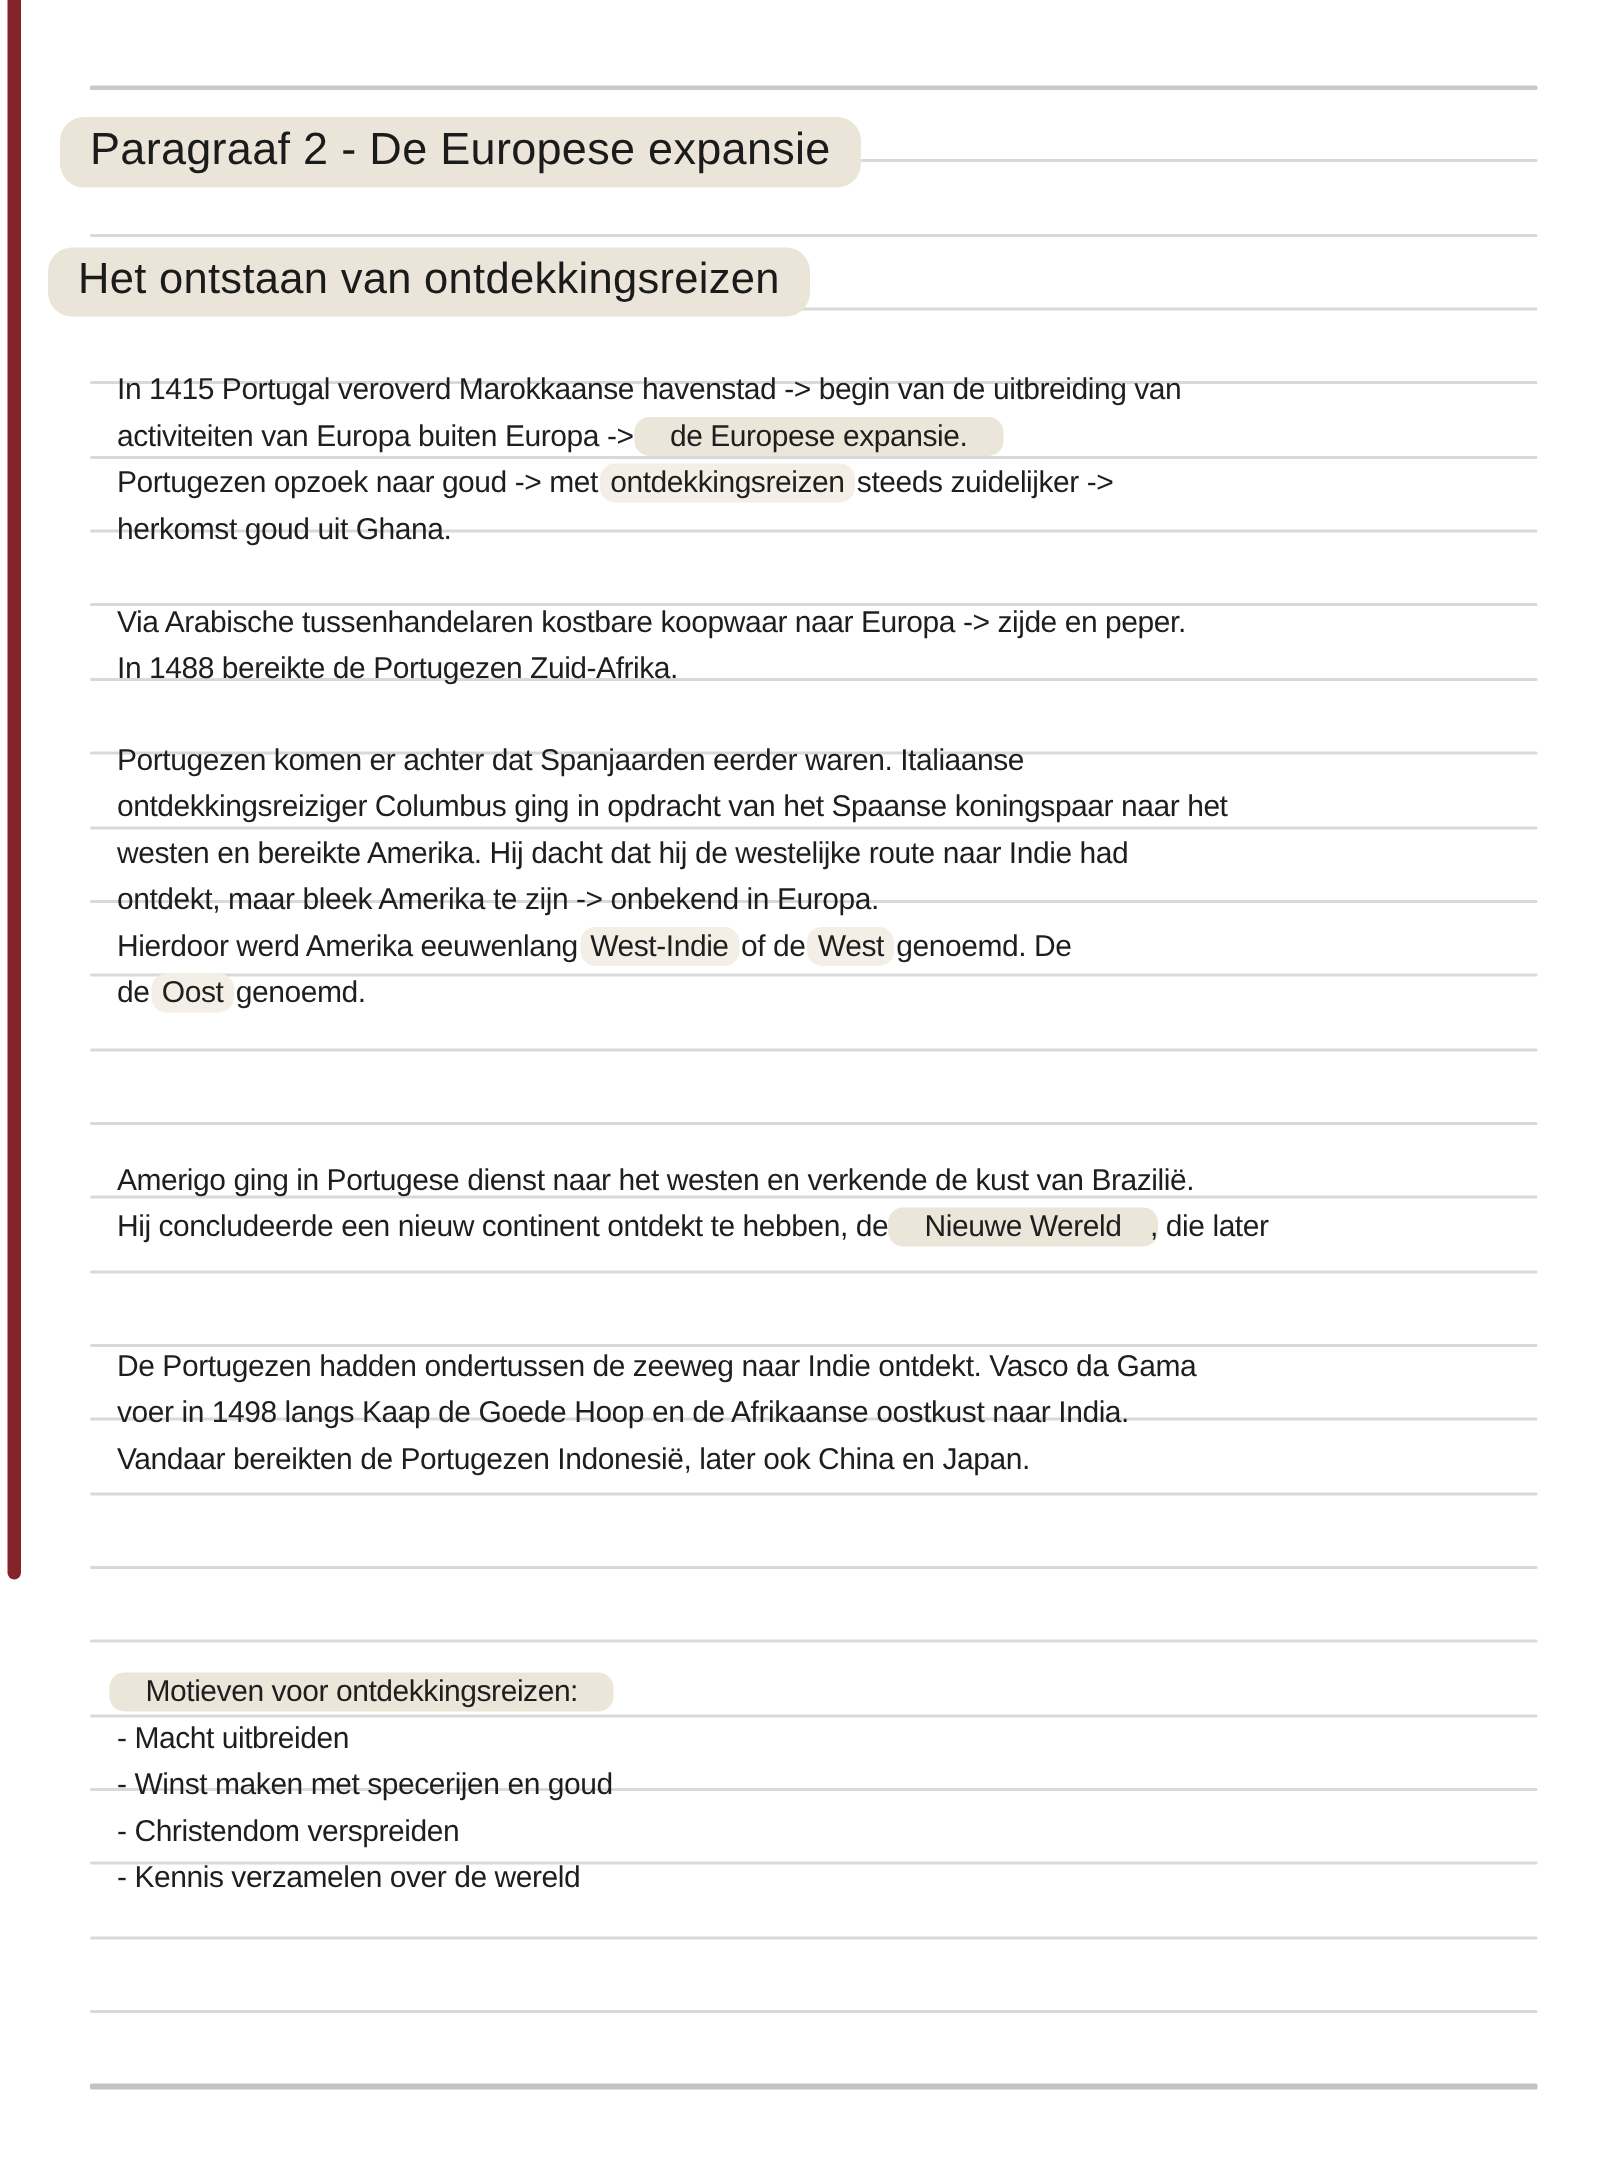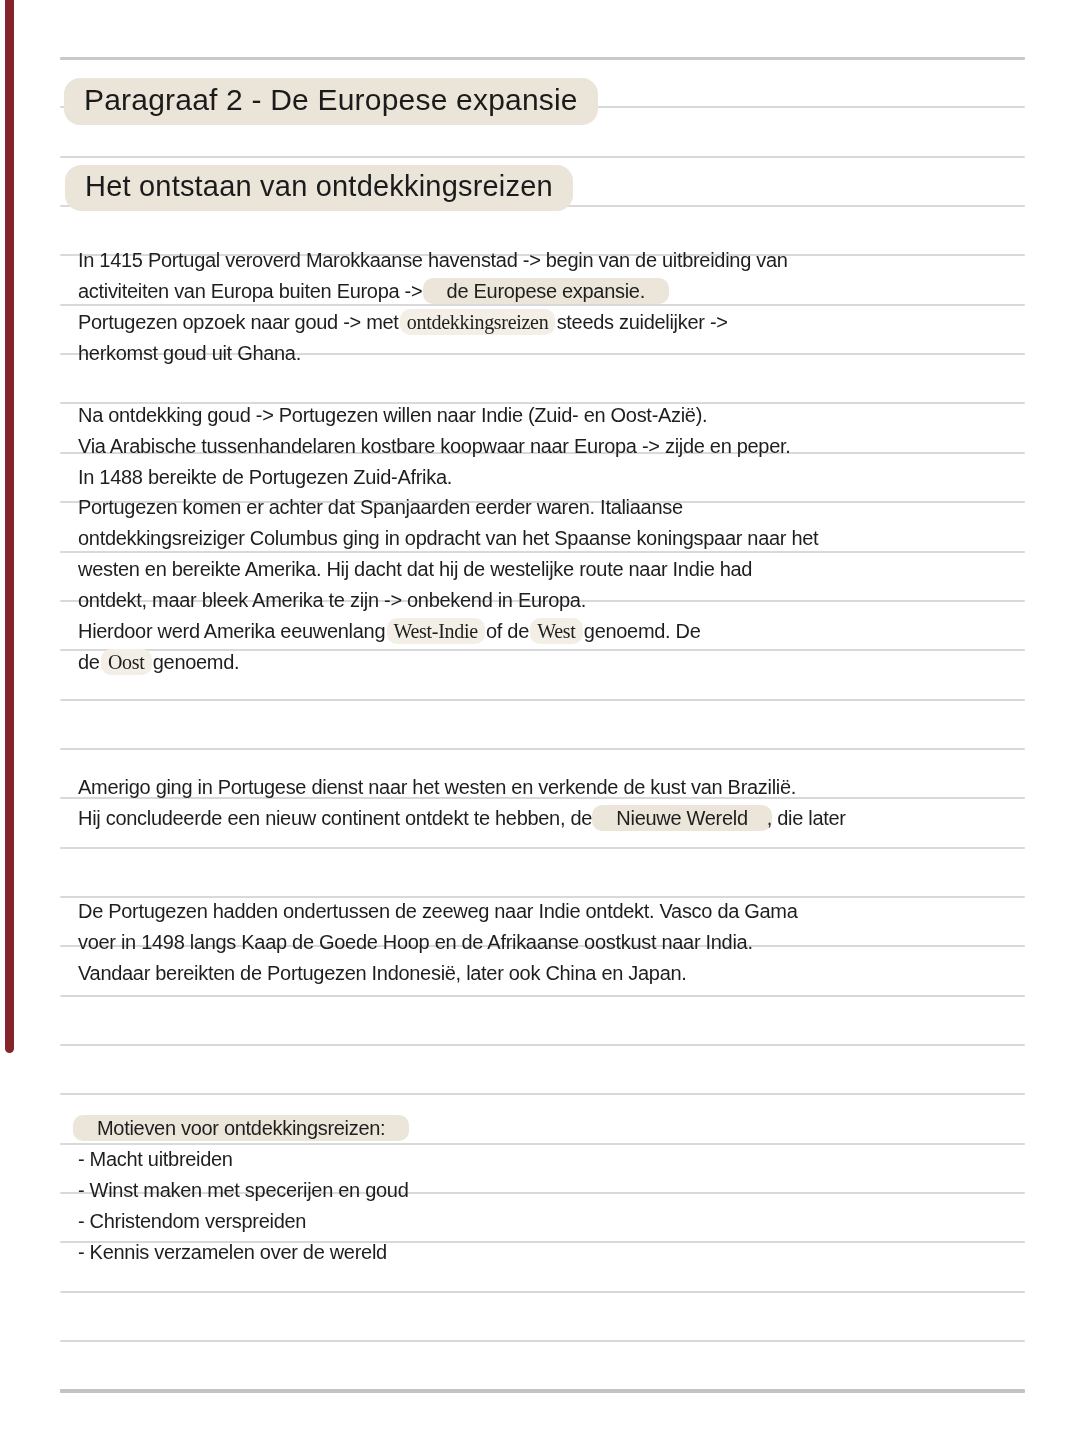--- a/index.html
+++ b/index.html
@@ -17,21 +17,21 @@
     background:#d9d9d9;border-radius:1px;
   }
   .rule.first{height:3px;background:#c9c9c9;}
   .rule.last{height:4px;background:#c3c3c3;}
   
   .red-stroke{
     position:absolute;left:5px;top:0;width:9px;height:1053px;
     background:#84232a;border-radius:0 0 5px 5px;
   }
   
-  .heading-row{position:absolute;left:64px;white-space:nowrap;}
+  .heading-row{position:absolute;left:40px;white-space:nowrap;}
   .pill{
     display:inline-block;
     background:#ebe5d9;
     border-radius:16px;
     padding:5px 20px 8px 20px;
     color:#1b1b1b;
   }
   .title-text{font-size:30px;letter-spacing:0.2px;}
   .subtitle-text{font-size:29px;letter-spacing:0.2px;}
   
@@ -40,21 +40,21 @@
     white-space:nowrap;
     font-size:20px;line-height:31px;letter-spacing:-0.3px;
     color:#1e1e1e;
   }
   .hl-s{
     background:#ece6da;border-radius:10px;
     padding:2px 24px;margin:0 -5px;
   }
   .hl-l{
     background:#f3efe6;border-radius:10px;
-    padding:2px 7px;margin:0 -4px;font-family:Liberation Serif, serif;
+    padding:2px 7px;margin:0 -4px;
   }
 </style>
 </head>
 <body>
 
 <div id="page">
 
   <div id="rules">
       <div class="rule first" style="top: 57px;"></div>
       <div class="rule" style="top: 106.35px;"></div>
@@ -85,33 +85,32 @@
       <div class="rule" style="top: 1340.1px;"></div>
       <div class="rule last" style="top: 1389.45px;"></div>
     </div>
 
   <div class="red-stroke"></div>
 
   <div class="heading-row" style="top:78px">
     <span class="pill title-text">Paragraaf 2 - De Europese expansie</span>
   </div>
 
-  <div class="heading-row" style="top:165px;left:65px">
+  <div class="heading-row" style="top:165px;left:32px">
     <span class="pill subtitle-text">Het ontstaan van ontdekkingsreizen</span>
   </div>
 
   <div id="paragraphs">
       <div class="para" style="top: 245px;">
         <div class="tline"><span>In 1415 Portugal veroverd Marokkaanse havenstad -&gt; begin van de uitbreiding van</span></div>
         <div class="tline"><span>activiteiten van Europa buiten Europa -&gt; </span><span class="hl-s">de Europese expansie.</span></div>
         <div class="tline"><span>Portugezen opzoek naar goud -&gt; met </span><span class="hl-l">ontdekkingsreizen</span><span> steeds zuidelijker -&gt;</span></div>
         <div class="tline"><span>herkomst goud uit Ghana.</span></div>
       </div>
       <div class="para" style="top: 400px;">
-        <div class="tline"><span>Na ontdekking goud -&gt; Portugezen willen naar Indie (Zuid- en Oost-Azië).</span></div>
         <div class="tline"><span>Via Arabische tussenhandelaren kostbare koopwaar naar Europa -&gt; zijde en peper.</span></div>
         <div class="tline"><span>In 1488 bereikte de Portugezen Zuid-Afrika.</span></div>
       </div>
       <div class="para" style="top: 492px;">
         <div class="tline"><span>Portugezen komen er achter dat Spanjaarden eerder waren. Italiaanse</span></div>
         <div class="tline"><span>ontdekkingsreiziger Columbus ging in opdracht van het Spaanse koningspaar naar het</span></div>
         <div class="tline"><span>westen en bereikte Amerika. Hij dacht dat hij de westelijke route naar Indie had</span></div>
         <div class="tline"><span>ontdekt, maar bleek Amerika te zijn -&gt; onbekend in Europa.</span></div>
         <div class="tline"><span>Hierdoor werd Amerika eeuwenlang </span><span class="hl-l">West-Indie</span><span> of de </span><span class="hl-l">West</span><span> genoemd. De</span></div>
         <div class="tline"><span>de </span><span class="hl-l">Oost</span><span> genoemd.</span></div>

